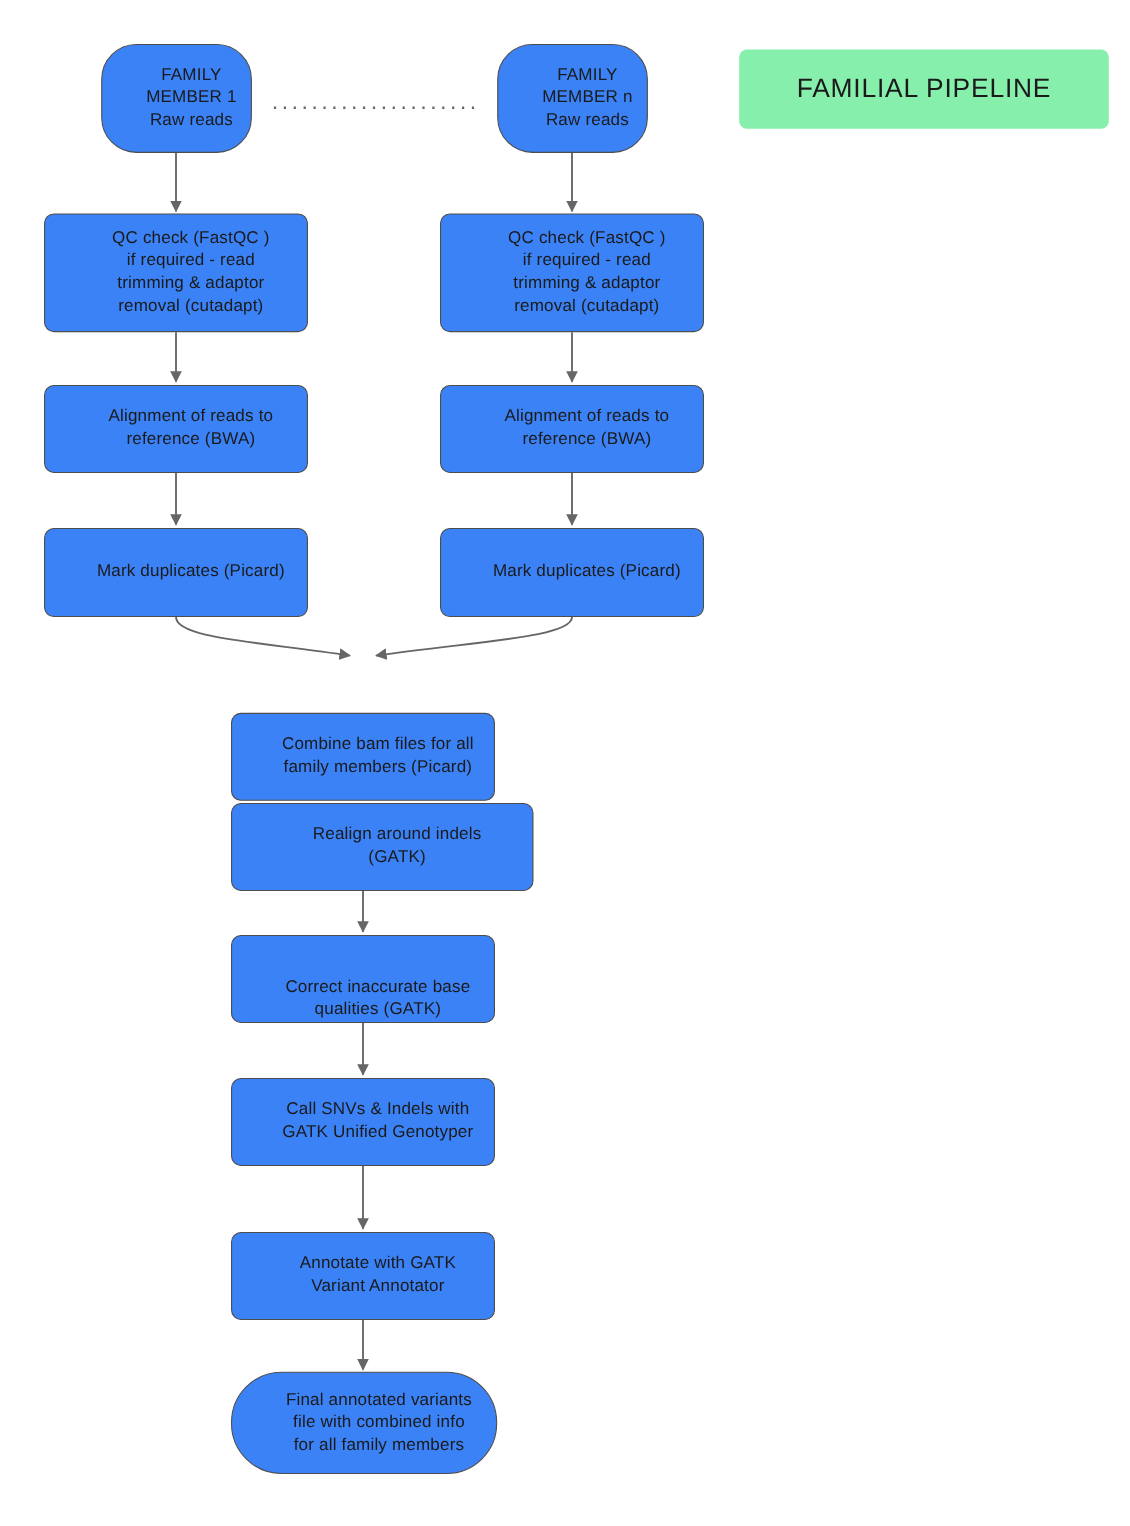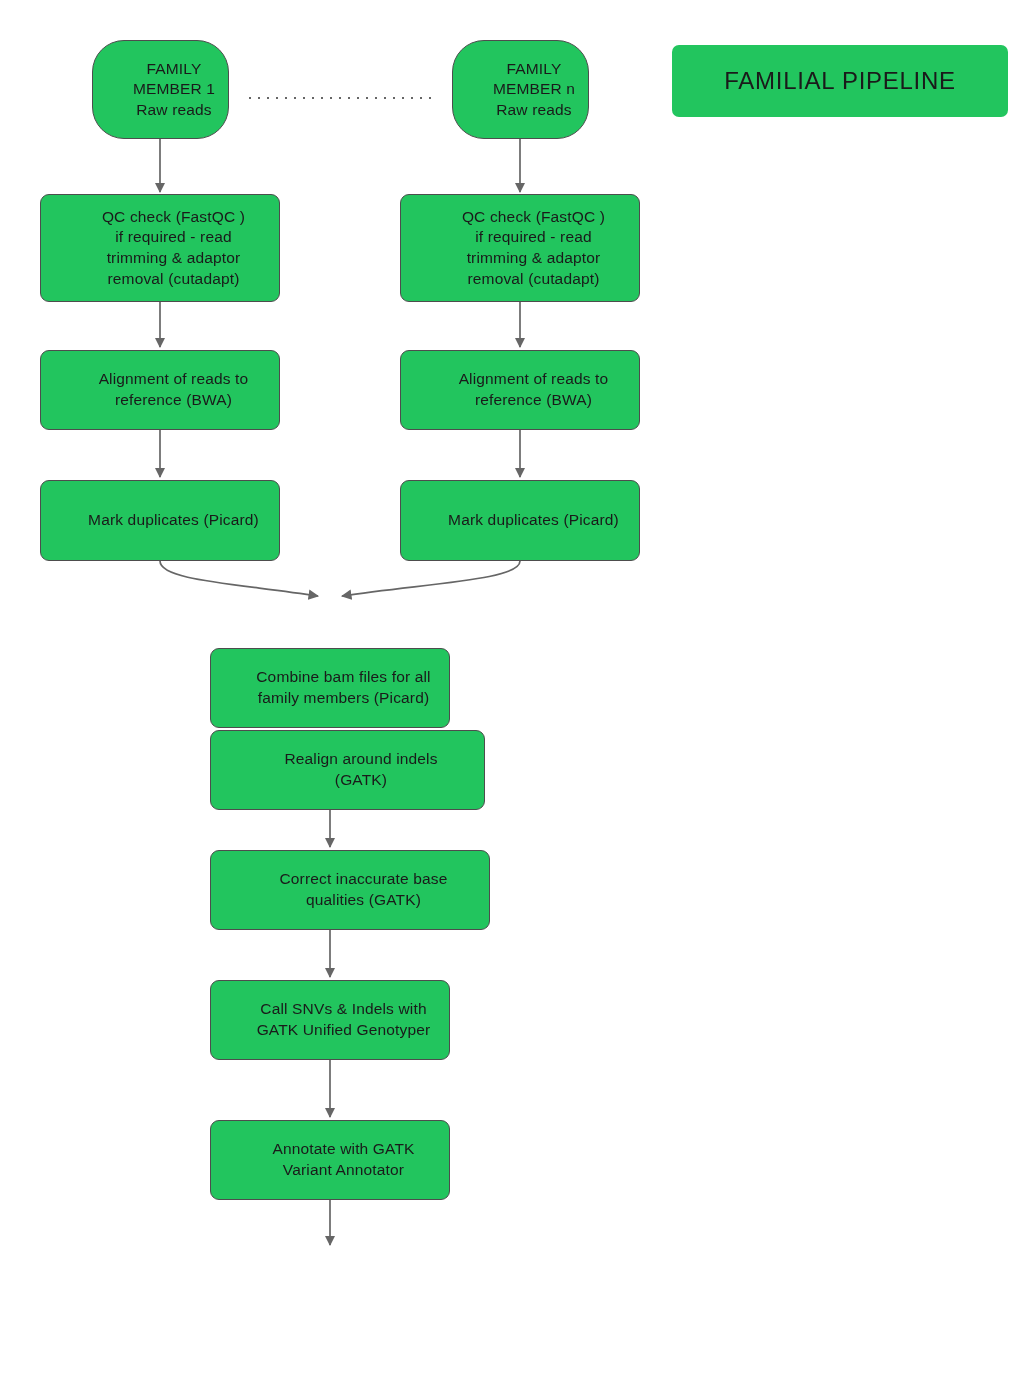--- a/index.html
+++ b/index.html
@@ -25,21 +25,21 @@
     left: 0;
     top: 0;
     width: 1027px;
     height: 1387px;
     pointer-events: none;
   }
   
   .node {
     position: absolute;
     box-sizing: border-box;
-    background: #22c55e;
+    background: #3b82f6;
     border: 1.6px solid #4d4d4d;
     border-radius: 9px;
     display: flex;
     align-items: center;
     justify-content: center;
     text-align: center;
     color: #1a1a1a;
     font-size: 15.5px;
     line-height: 1.33;
     letter-spacing: 0.01em;
@@ -55,21 +55,21 @@
   .node.terminal-top {
     border-radius: 32px;
   }
   .node.terminal-bottom {
     border-radius: 46px;
   }
   
   .title-plaque {
     position: absolute;
     box-sizing: border-box;
-    background: #22c55e;
+    background: #86efac;
     border: none;
     border-radius: 7px;
     display: flex;
     align-items: center;
     justify-content: center;
     color: #1a1a1a;
     font-size: 24px;
     letter-spacing: 0.03em;
   }
 </style>
@@ -168,29 +168,34 @@
   <div class="node" style="left:210px; top:600px; width:240px; height:80px;margin-top:48px;">
     <span class="label">Combine bam files for all
 family members (Picard)</span>
   </div>
 
   <div class="node" style="left:210px; top:730px; width:275px; height:80px;">
     <span class="label">Realign around indels
 (GATK)</span>
   </div>
 
-  <div class="node" style="left:210px; top:850px; width:280px; height:80px;">
+  <div class="node" style="left:210px; top:850px; width:240px; height:80px;align-items:flex-end;">
     <span class="label">Correct inaccurate base
 qualities (GATK)</span>
   </div>
 
   <div class="node" style="left:210px; top:1120px; width:240px; height:80px;">
     <span class="label">Annotate with GATK
 Variant Annotator</span>
   </div>
 
   <div class="node" style="left:210px; top:980px; width:240px; height:80px;">
     <span class="label">Call SNVs &amp; Indels with
 GATK Unified Genotyper</span>
   </div>
 
+  <div class="node terminal-bottom" style="left:210px; top:1247px; width:242px; height:93px;">
+    <span class="label">Final annotated variants
+file with combined info
+for all family members</span>
+  </div>
 
 </div>
 
 </body></html>

